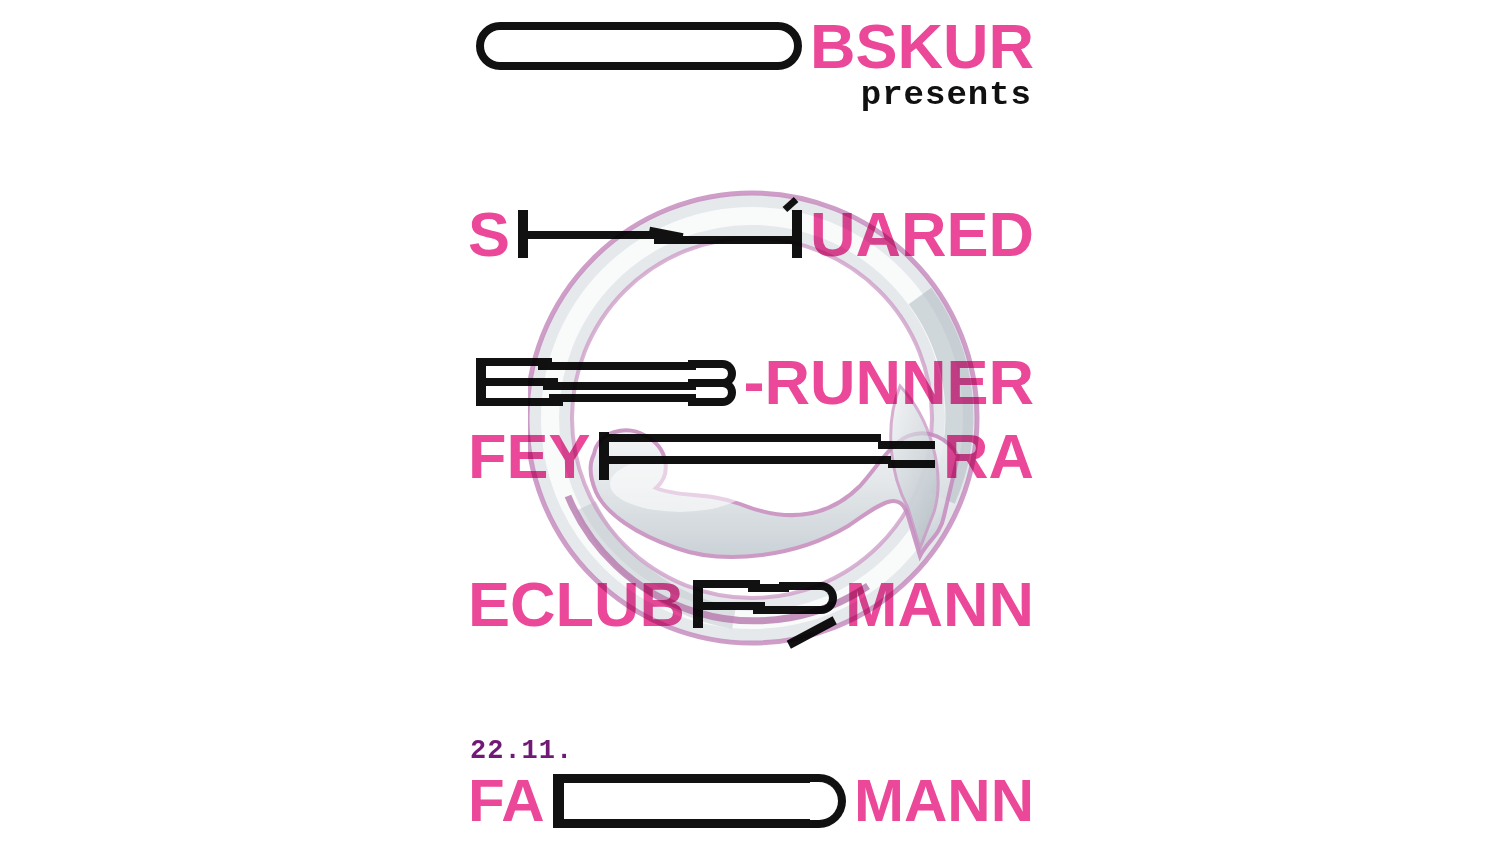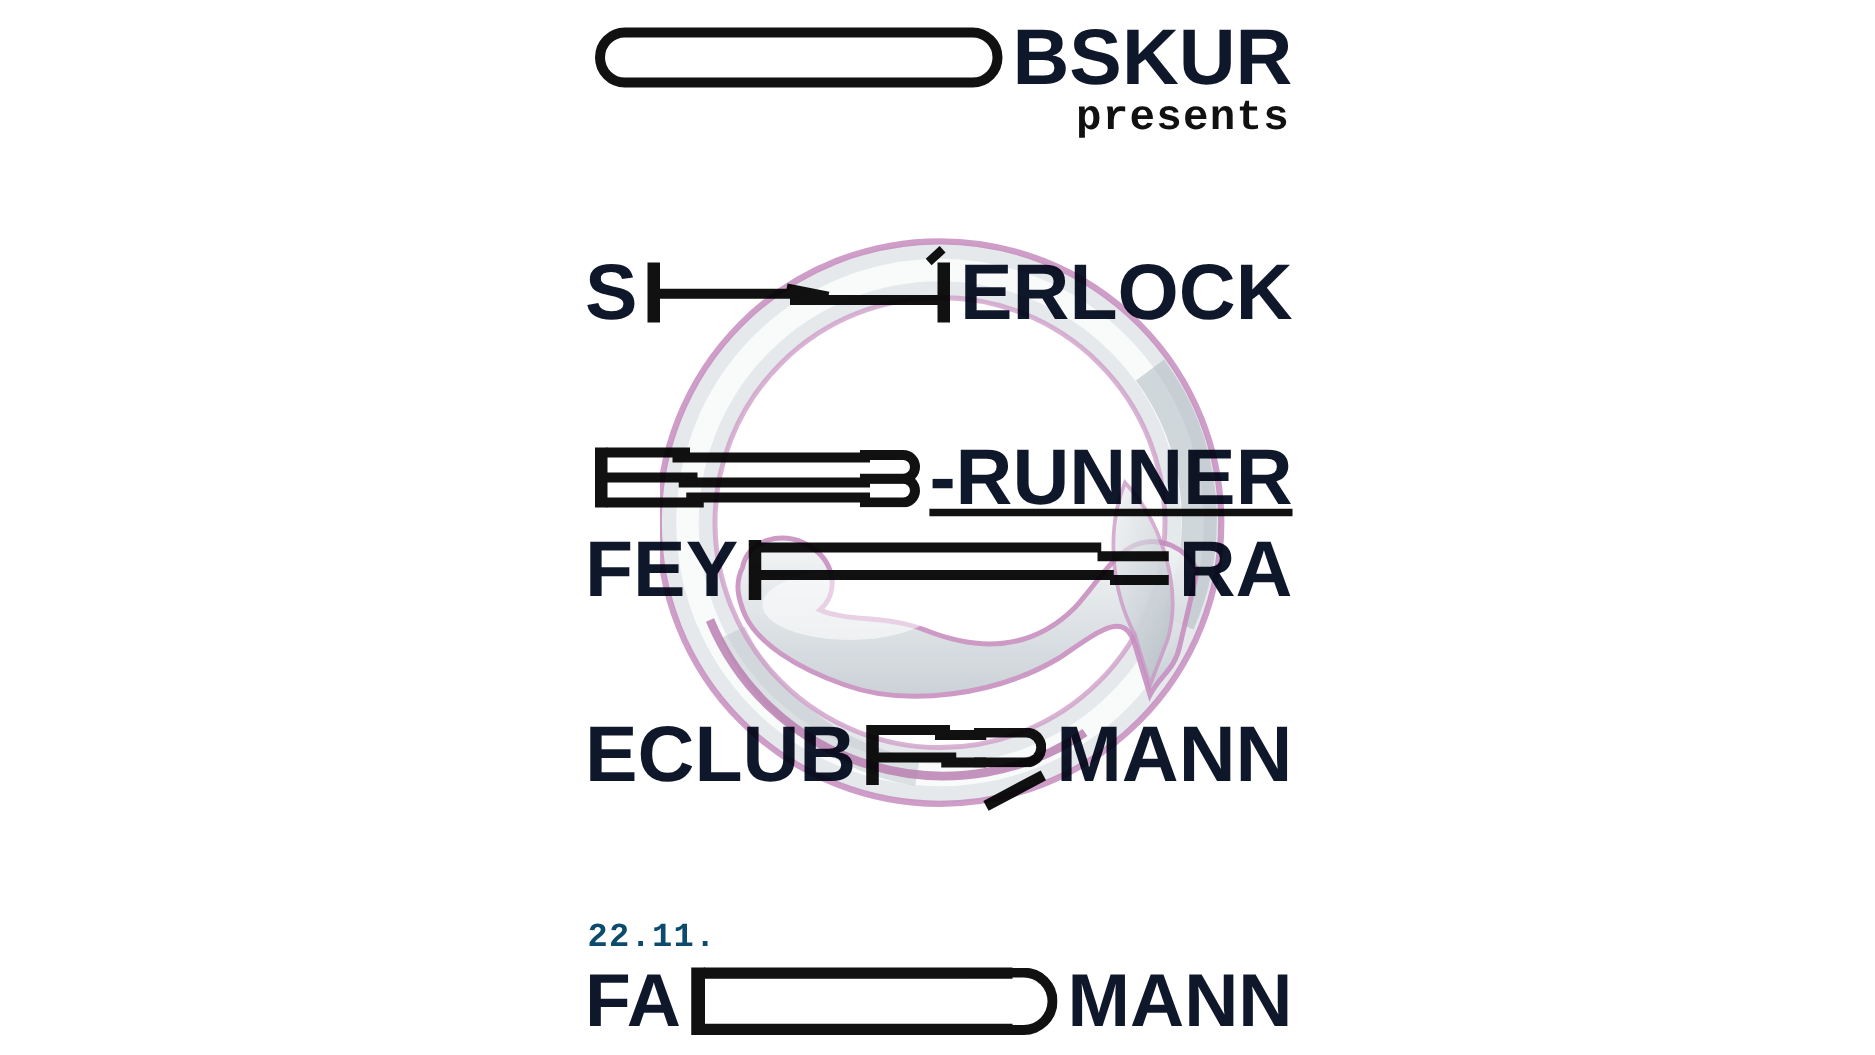--- a/index.html
+++ b/index.html
@@ -9,37 +9,37 @@
     font-family:"Liberation Sans", sans-serif;
     color:#111111;
   }
   
   .row {
     position:absolute; left:468px; width:566px; height:48px;
     display:flex; align-items:stretch; overflow:visible;
   }
   .t {
     font:700 63px/48px "Liberation Sans", sans-serif;
-    letter-spacing:0px; white-space:pre; color:#0f172a;
+    letter-spacing:0px; white-space:pre; color:#ec4899;
     flex:0 0 auto;
   }
   .brand-row { top:22px; height:48px; }
-  .r1 { top:210px; } .r2 { top:284px; } .r3 { top:358px;text-decoration:underline; }
+  .r1 { top:210px; } .r2 { top:284px; } .r3 { top:358px; }
   .r4 { top:432px; } .r5 { top:506px; } .r6 { top:580px; }
 
   .tagline {
     position:absolute; top:78px; left:468px; width:564px;
     text-align:right;
     font:700 34px/1 "Liberation Mono", monospace;
     letter-spacing:1px; color:#111;
   }
   .date {
     position:absolute; top:738px; left:470px;
     font:700 27px/1 "Liberation Mono", monospace;
-    letter-spacing:1px; color:#0c4a6e;
+    letter-spacing:1px; color:#701a75;
   }
   .venue-row { top:774px; height:54px; }
   .venue-row .t { font-size:60px; line-height:54px; }
 
   
   .stretch { flex:1 1 auto; position:relative; margin:0 8px; min-width:120px; }
   .stretch .bar  { position:absolute; height:8px; background:#111; }
   .stretch .stem { position:absolute; width:10px; top:0; bottom:0; background:#111; }
   .stretch .diag { position:absolute; height:8px; background:#111; }
   .pill {
@@ -122,21 +122,21 @@
   <div class="row r1">
     <span class="t">S</span>
     <div class="stretch st-H">
       <div class="stem l"></div>
       <div class="bar a"></div>
       <div class="diag c"></div>
       <div class="bar b"></div>
       <div class="stem r"></div>
       <div class="diag tick"></div>
     </div>
-    <span class="t">ERLOCK</span>
+    <span class="t">UARED</span>
   </div>
 
 
   <div class="row r3">
     <span class="t"></span>
     <div class="stretch st-B">
       <div class="stem l"></div>
       <div class="bar t1"></div>
       <div class="bar t2"></div>
       <div class="bar m1"></div>

